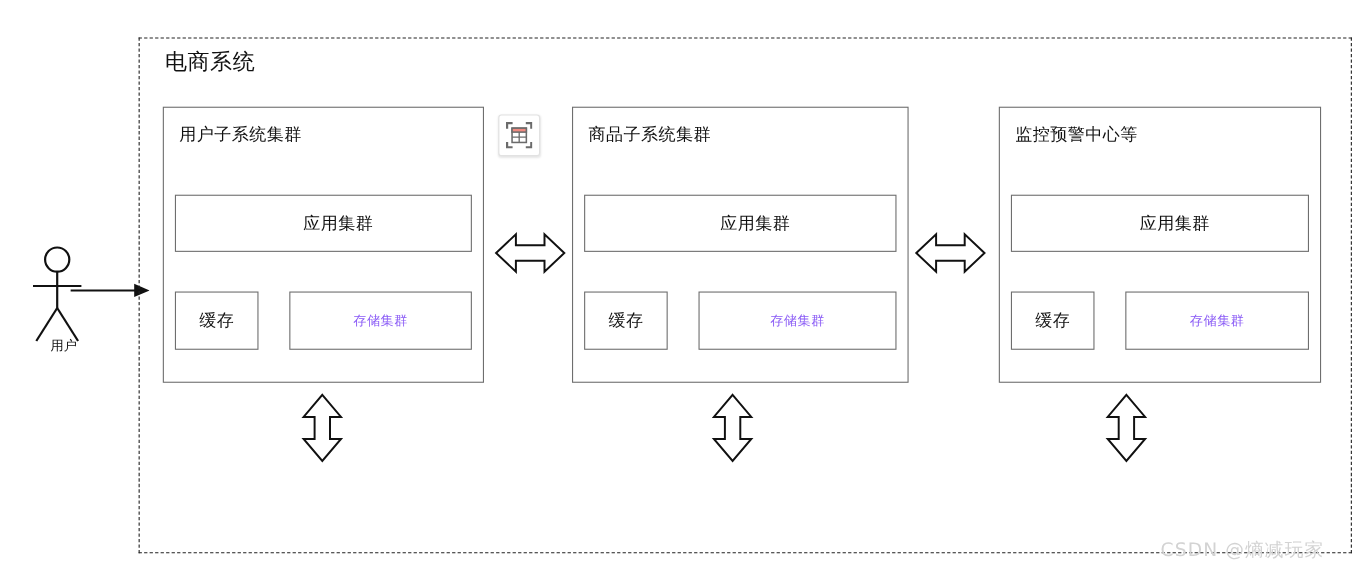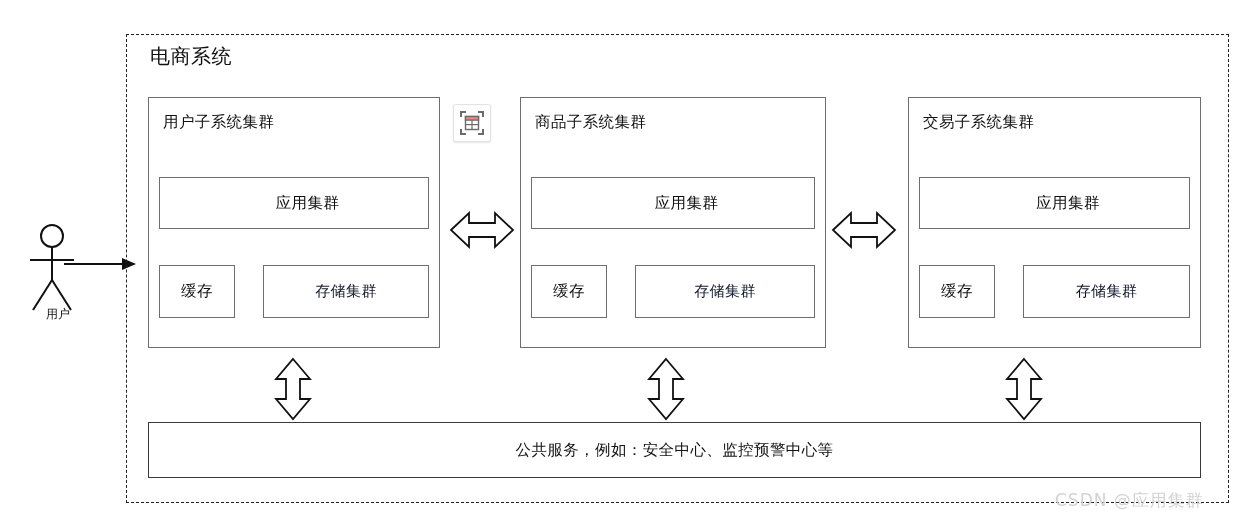--- a/index.html
+++ b/index.html
@@ -55,21 +55,21 @@
   .cache-box{
     position:absolute;left:10px;top:167px;width:76px;height:53px;
     border:1.5px solid #6e6e6e;box-sizing:border-box;background:#fff;
     display:flex;align-items:center;justify-content:center;
     font-size:15.5px;color:#111;letter-spacing:.4px;
   }
   .storage-box{
     position:absolute;left:114px;right:10px;top:167px;height:53px;
     border:1.5px solid #6e6e6e;box-sizing:border-box;background:#fff;
     display:flex;align-items:center;justify-content:center;
-    font-size:15px;color:#0f172a;letter-spacing:.4px;
+    font-size:12px;color:#8b5cf6;letter-spacing:.4px;
   }
   
   .cache-box::after,.storage-box::after{
     content:"";position:absolute;left:3px;top:-5px;right:-4px;bottom:4px;
     border:1px solid #b9b9b9;pointer-events:none;z-index:-1;
   }
 
   
   .h-arrow{position:absolute;top:206px;width:66px;height:48px;}
   #harrow-0{left:449px;}
@@ -137,21 +137,21 @@
   </div>
 
   <div class="subsystem" id="sub-1">
     <div class="sub-title">商品子系统集群</div>
     <div class="app-box">应用集群</div>
     <div class="cache-box">缓存</div>
     <div class="storage-box">存储集群</div>
   </div>
 
   <div class="subsystem" id="sub-2">
-    <div class="sub-title">交易子系统集群</div>
+    <div class="sub-title">监控预警中心等</div>
     <div class="app-box">应用集群</div>
     <div class="cache-box">缓存</div>
     <div class="storage-box">存储集群</div>
   </div>
 
   <div class="h-arrow" id="harrow-0">
     <svg width="66" height="48" viewBox="0 0 66 48">
       <polygon points="2,24 20,7 20,17 46,17 46,7 64,24 46,41 46,31 20,31 20,41" fill="#ffffff" stroke="#111" stroke-width="1.8" stroke-linejoin="miter"></polygon>
     </svg>
   </div>
@@ -170,32 +170,31 @@
     <svg width="42" height="64" viewBox="0 0 42 64">
       <polygon points="21,2 38,22 28,22 28,42 38,42 21,62 4,42 14,42 14,22 4,22" fill="#ffffff" stroke="#111" stroke-width="1.8" stroke-linejoin="miter"></polygon>
     </svg>
   </div>
   <div class="v-arrow" id="varrow-2">
     <svg width="42" height="64" viewBox="0 0 42 64">
       <polygon points="21,2 38,22 28,22 28,42 38,42 21,62 4,42 14,42 14,22 4,22" fill="#ffffff" stroke="#111" stroke-width="1.8" stroke-linejoin="miter"></polygon>
     </svg>
   </div>
 
-  <div class="public-bar">公共服务，例如：安全中心、监控预警中心等</div>
 
   <div class="icon-button">
     <svg width="24" height="24" viewBox="0 0 24 24">
 
       <path d="M1,6 L1,1 L6,1" fill="none" stroke="#6b6b6b" stroke-width="2"></path>
       <path d="M18,1 L23,1 L23,6" fill="none" stroke="#6b6b6b" stroke-width="2"></path>
       <path d="M23,18 L23,23 L18,23" fill="none" stroke="#6b6b6b" stroke-width="2"></path>
       <path d="M6,23 L1,23 L1,18" fill="none" stroke="#6b6b6b" stroke-width="2"></path>
 
       <rect x="5.5" y="5.5" width="13" height="13" fill="#ffffff" stroke="#6b6b6b" stroke-width="1.4"></rect>
       <rect x="5.5" y="5.5" width="13" height="3.6" fill="#f08a80" stroke="#6b6b6b" stroke-width="1.4"></rect>
       <line x1="5.5" y1="13.6" x2="18.5" y2="13.6" stroke="#6b6b6b" stroke-width="1.2"></line>
       <line x1="12" y1="9.1" x2="12" y2="18.5" stroke="#6b6b6b" stroke-width="1.2"></line>
     </svg>
   </div>
 
-  <div class="watermark">CSDN @应用集群</div>
+  <div class="watermark">CSDN @熵减玩家</div>
 
 </div>
 
 </body></html>

